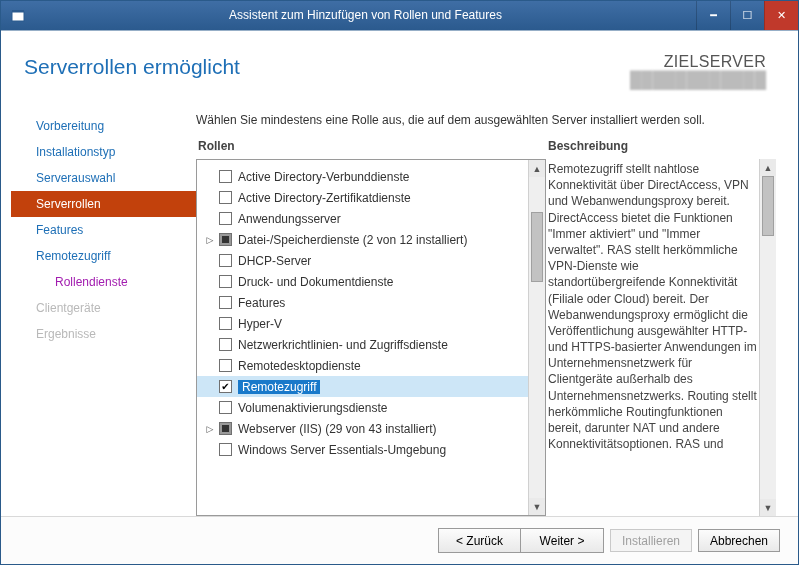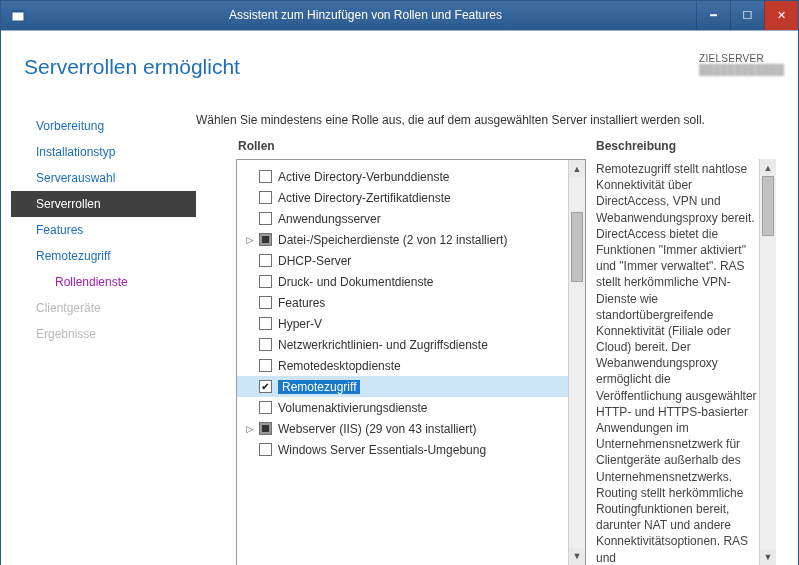--- a/index.html
+++ b/index.html
@@ -14,37 +14,37 @@
   .titlebar .controls { display: flex; }
   .titlebar .ctrl { width: 34px; display:flex; align-items:center; justify-content:center; border-left: 1px solid rgba(0,0,0,0.2); font-family: "Segoe UI Symbol", sans-serif; font-size: 11px; cursor: default; }
   .titlebar .ctrl.close { background: #c0392b; }
 
   
   .body { flex: 1; background: #fff; display: flex; flex-direction: column; border-top: 1px solid #97afc7; }
 
   
   .header-region { height: 78px; position: relative; border-bottom: 0; }
   .page-title { position: absolute; left: 23px; top: 24px; font-size: 21px; color: #1e6fb6; font-weight: 300; }
-  .target { position: absolute; right: 14px; top: 22px; text-align: left; font-size: 10px; color: #555; }
+  .target { position: absolute; right: 32px; top: 22px; text-align: right; font-size: 16px; color: #555; }
   .target .lbl { letter-spacing: 0.3px; color: #555; }
   .target .val { color: #bbb; filter: blur(1px); }
 
   
   .middle { flex: 1; display: flex; padding: 0 0 0 0; }
 
   .nav { width: 195px; padding: 4px 0 0 10px; }
   .nav-item { position: relative; padding: 6px 10px 6px 25px; font-size: 12px; color: #1e6fb6; cursor: default; }
   .nav-item.indent { padding-left: 44px; color: #a21caf; }
-  .nav-item.selected { background: #404040; color: #fff; }
+  .nav-item.selected { background: #c2410c; color: #fff; }
   .nav-item.disabled { color: #b9b9b9; }
 
   .content { flex: 1; padding: 0 22px 0 0; display: flex; flex-direction: column; }
   .instructions { font-size: 12px; color: #333; padding: 4px 0 12px 0; }
 
-  .two-cols { flex: 1; display: flex; gap: 8px; min-height: 0; margin-left: 40px; }
+  .two-cols { flex: 1; display: flex; gap: 0; min-height: 0; }
 
   .roles-col { width: 350px; display:flex; flex-direction:column; }
   .desc-col { flex: 1; display:flex; flex-direction:column; min-width:0; }
   .col-head { font-weight: 600; font-size: 12px; color: #444; padding: 0 0 6px 2px; }
 
   .list-box { flex: 1; border: 1px solid #9a9a9a; position: relative; overflow: hidden; display:flex; }
   .list-inner { flex:1; overflow:hidden; padding: 6px 0; }
   .role-row { display:flex; align-items:center; height: 21px; padding: 0 6px 0 6px; position: relative; cursor: default; }
   .role-row .tree-toggle { width: 14px; text-align:center; font-family: "Segoe UI Symbol", sans-serif; font-size: 9px; color: #555; }
   .role-row .checkbox { width: 13px; height: 13px; border: 1px solid #707070; margin: 0 6px 0 2px; background: #fff; display:flex; align-items:center; justify-content:center; font-size: 10px; line-height: 1; color:#000; }

